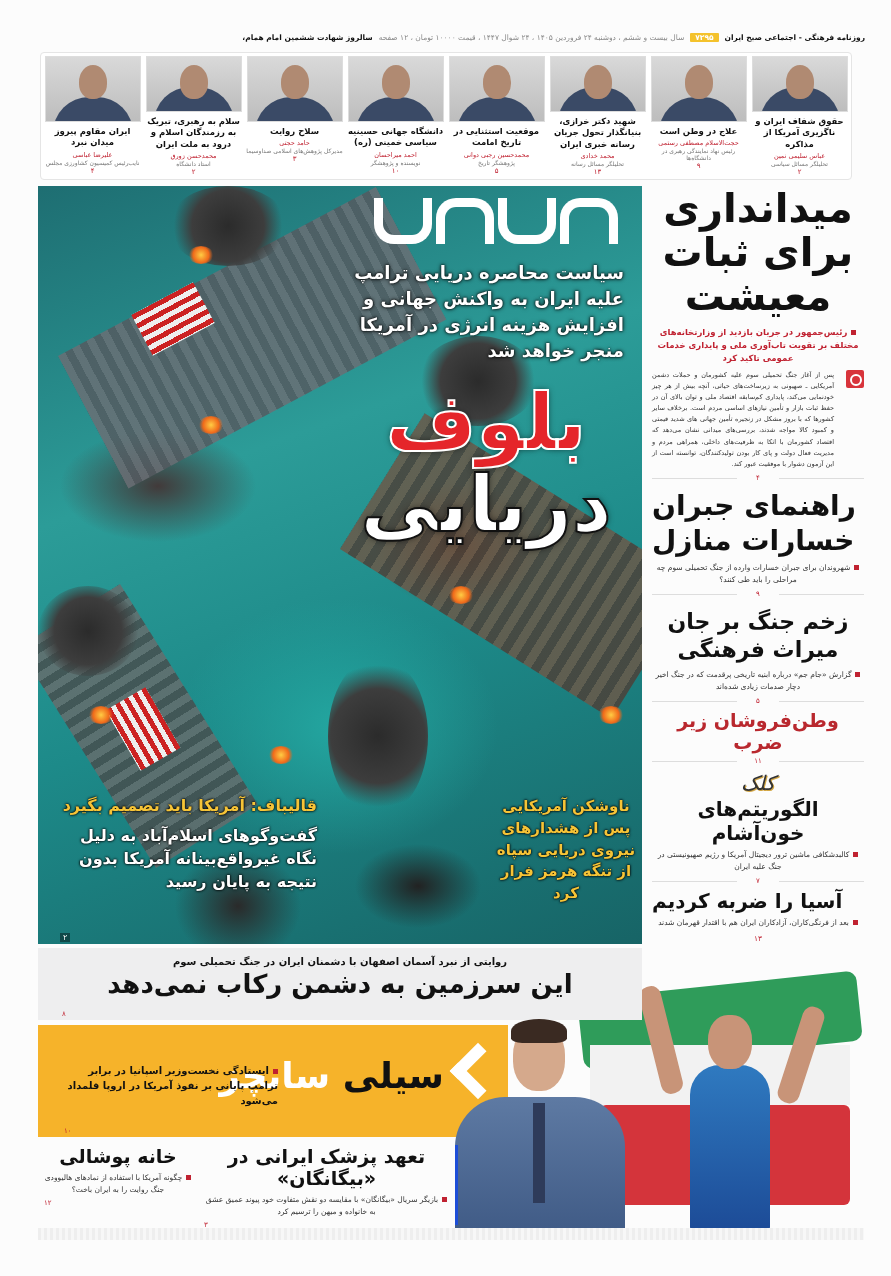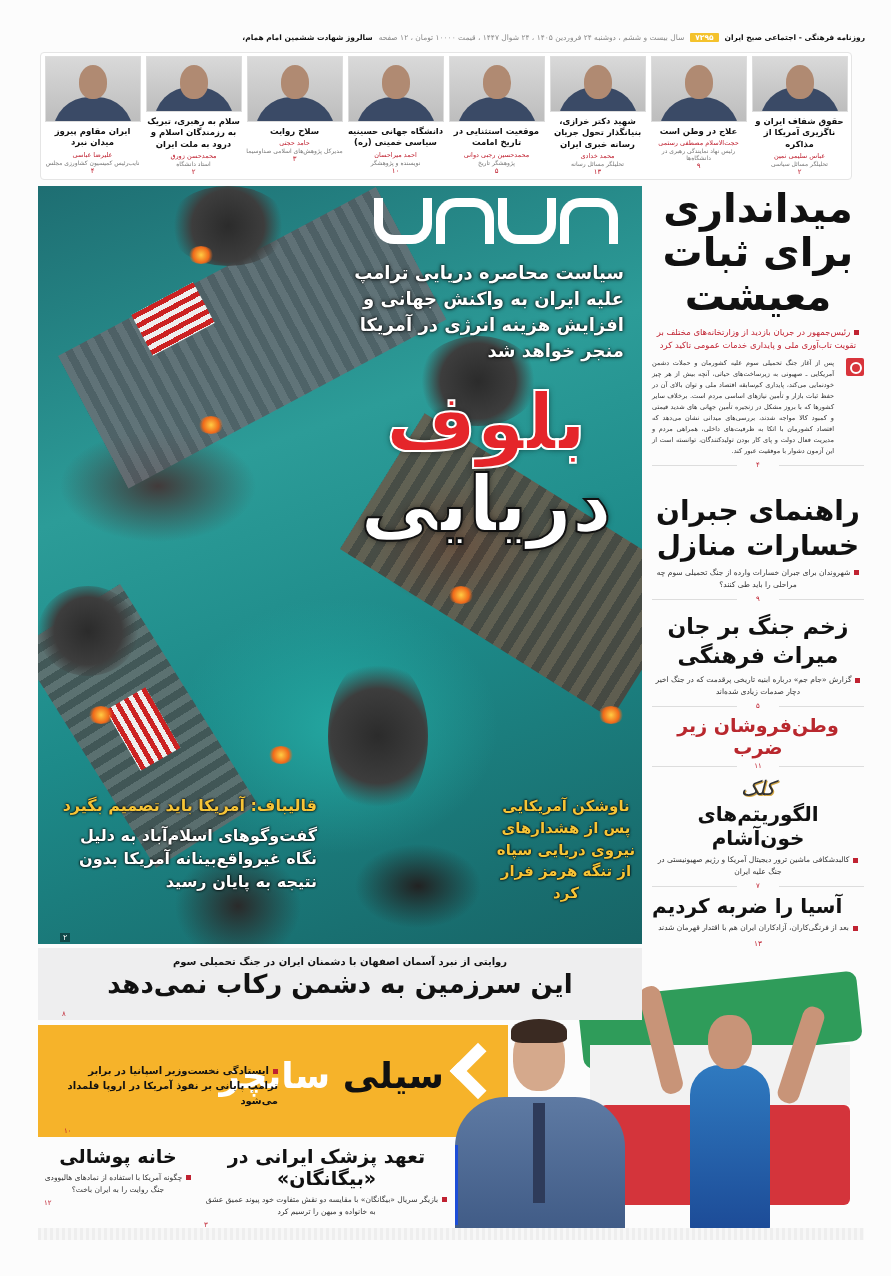--- a/index.html
+++ b/index.html
@@ -55,32 +55,32 @@
   .side-story { position: absolute; color: #fff; font-weight: bold; text-shadow: 0 0 3px #000, 0 0 2px #000; text-align: right; line-height: 1.45; }
   .irgc { left: 6px; top: 334px; width: 265px; font-size: 17px; }
   .qalibaf-head { left: 14px; top: 608px; width: 265px; font-size: 16px; color: #f6c437; }
   .qalibaf-body { left: 14px; top: 638px; width: 265px; font-size: 16px; }
   .carrier { left: 458px; top: 610px; width: 140px; font-size: 15px; color: #f6c437; text-align: center; }
   .hero-page { position: absolute; left: 22px; bottom: 2px; font-size: 8px; color: #fff; background: rgba(0,0,0,.4); padding: 0 3px; }
 
   
   .rightcol { position: absolute; left: 652px; top: 186px; width: 212px; }
   .r-main-title { font-size: 40px; font-weight: 900; text-align: center; line-height: 1.1; color: #111; }
-  .r-lead { font-size: 8.5px; color: #c02231; text-align: center; margin-top: 8px; line-height: 1.5; font-weight: normal; }
+  .r-lead { font-size: 8.5px; color: #c02231; text-align: center; margin-top: 8px; line-height: 1.5; font-weight: bold; }
   .bullet { display: inline-block; width: 5px; height: 5px; background: #c02231; margin-left: 4px; vertical-align: middle; }
   .r-body-wrap { display: flex; gap: 12px; margin-top: 6px; }
   .r-body-icon { width: 18px; height: 18px; background: #d8343b; border-radius: 2px; flex-shrink: 0; position: relative; }
   .r-body-icon::after { content: ""; position: absolute; left: 4px; top: 4px; width: 8px; height: 8px; border: 2px solid #fff; border-radius: 50%; }
   .r-body { font-size: 6.5px; color: #333; line-height: 1.7; text-align: justify; }
   .pageref { font-size: 7px; color: #c02231; text-align: center; margin: 4px 0; position: relative; }
   .pageref::before, .pageref::after { content: ""; position: absolute; top: 50%; height: 1px; background: #ddd; width: 40%; }
   .pageref::before { right: 0; } .pageref::after { left: 0; }
   .pageref span { background: #fcfcfc; padding: 0 4px; position: relative; z-index: 1; }
 
-  .r-title2 { font-size: 28px; font-weight: 900; text-align: center; line-height: 1.25; margin-top: 24px; }
+  .r-title2 { font-size: 28px; font-weight: 900; text-align: left; line-height: 1.25; margin-top: 6px; }
   .r-sub { font-size: 7.5px; color: #333; text-align: center; line-height: 1.6; margin-top: 4px; }
   .r-title3 { font-size: 22px; font-weight: 900; text-align: center; line-height: 1.3; margin-top: 10px; }
   .r-red { font-size: 19px; font-weight: 900; color: #b9282e; text-align: center; margin-top: 4px; }
   .kelk { font-family: "DejaVu Serif", serif; font-style: italic; text-align: center; font-size: 20px; color: #333; margin-top: 6px; text-shadow: 1px 1px 0 #d3a642; }
   .r-title4 { font-size: 20px; font-weight: 900; text-align: center; margin-top: 2px; }
   .r-title5 { font-size: 20px; font-weight: 900; text-align: left; margin-top: 2px; }
 
   
   .isfahan { position: absolute; left: 38px; top: 948px; width: 604px; height: 72px; background: #eeeeef; text-align: center; }
   .isf-kicker { font-size: 10px; font-weight: bold; padding-top: 8px; }

